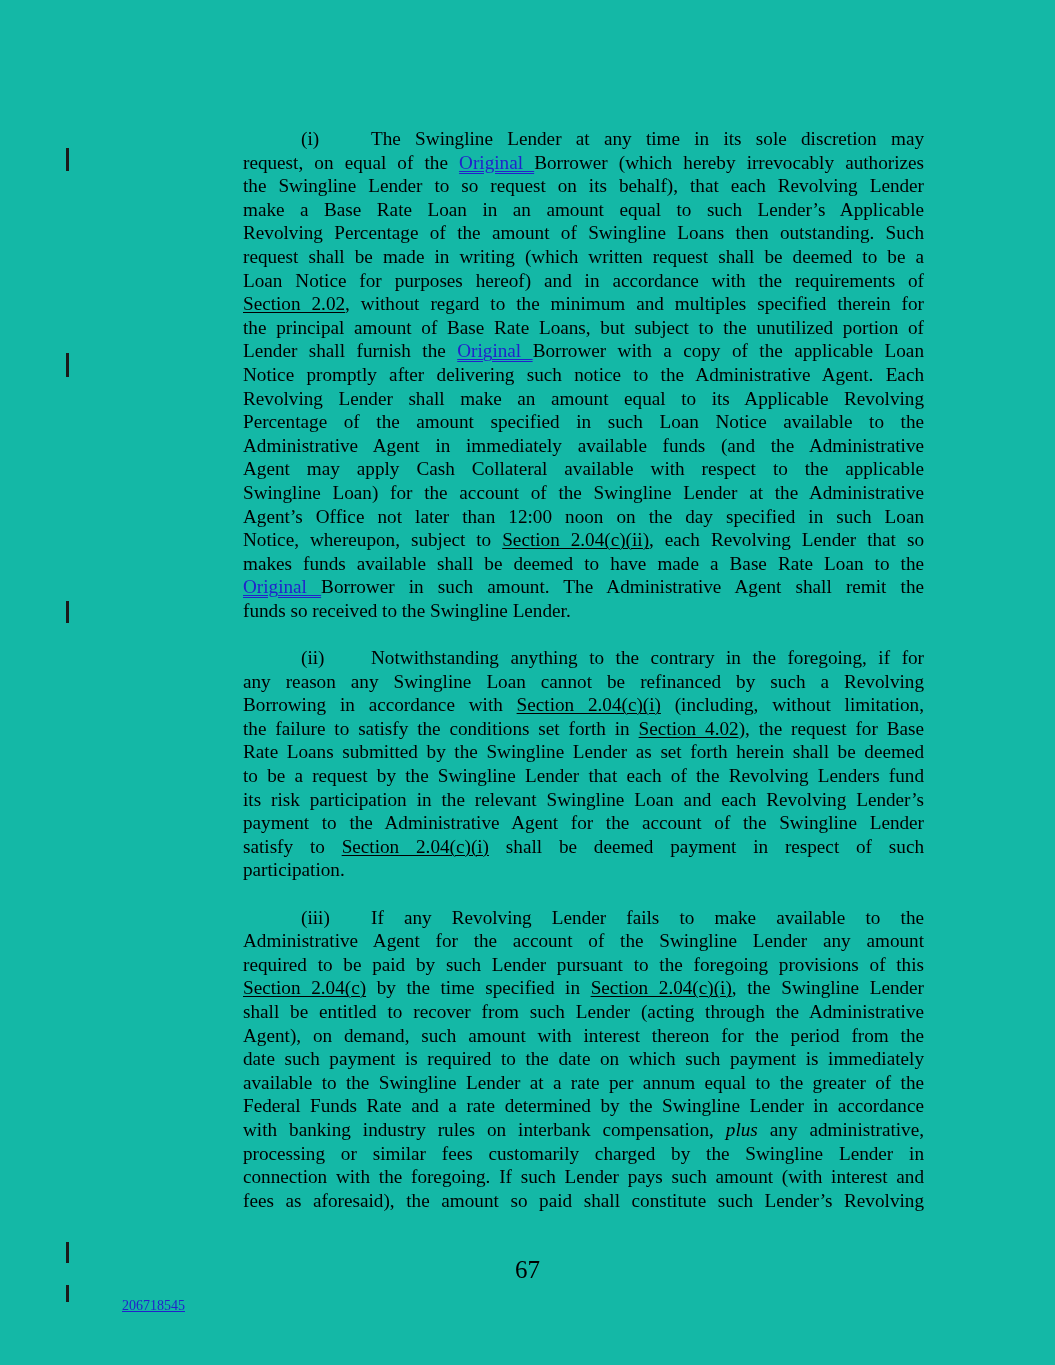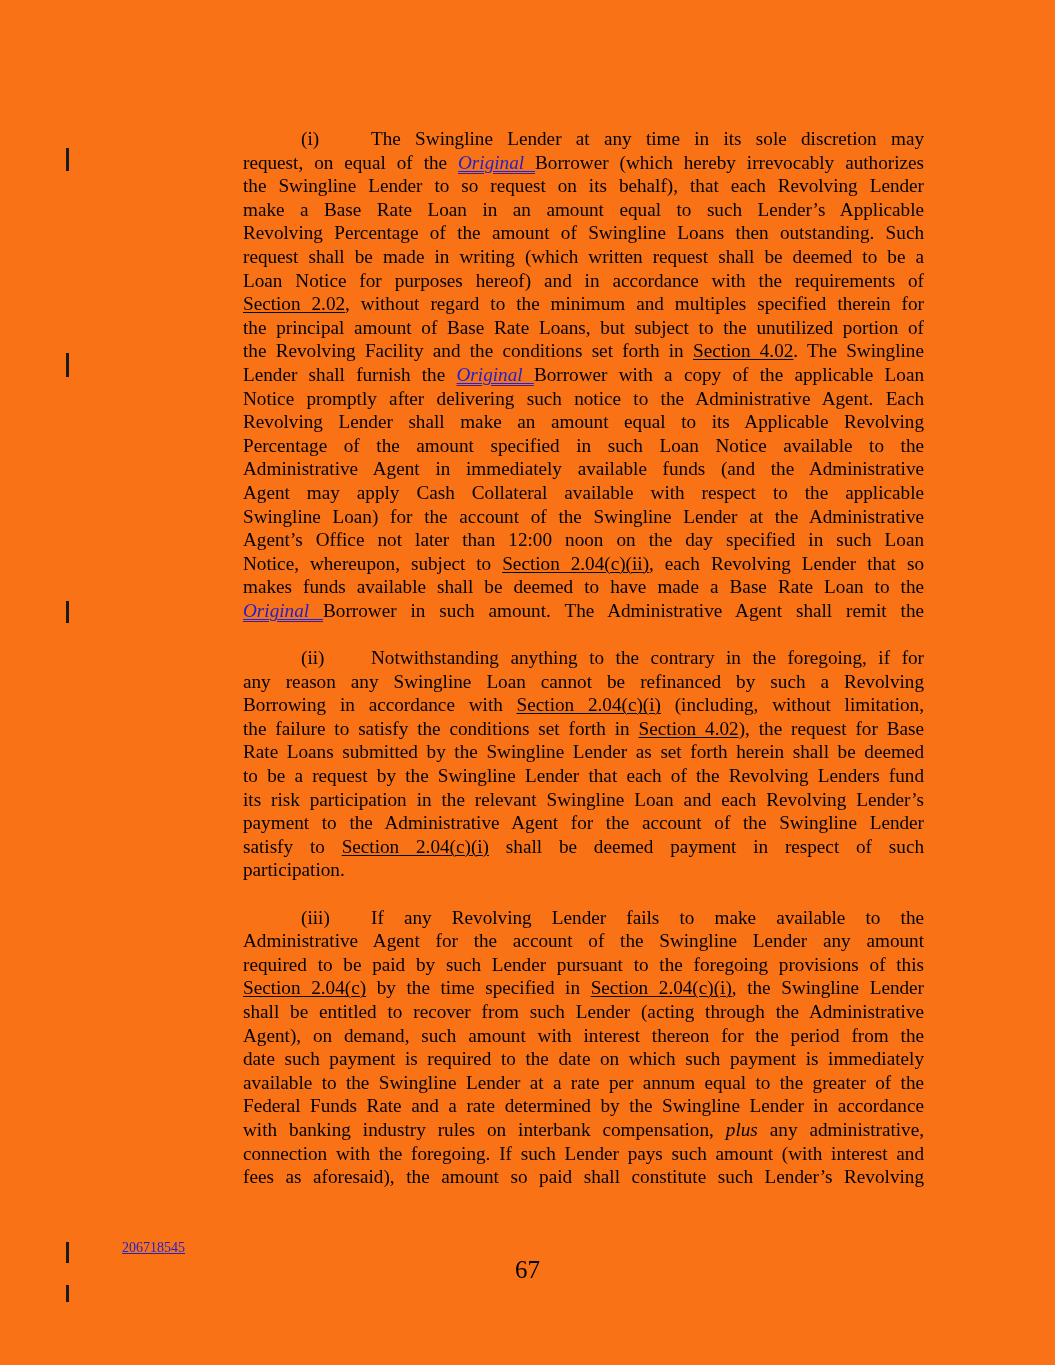--- a/index.html
+++ b/index.html
@@ -7,81 +7,80 @@
     --ins-color:#2222cc;
     --footer-color:#2222cc;
     --bar-color:#1a1a1a;
   }
   html,body{margin:0;padding:0;}
   body{
     width:1055px;height:1365px;background:#ffffff;position:relative;
     font-family:"Liberation Serif","DejaVu Serif",serif;
     color:var(--text-color);overflow:hidden;
   }
-  #page{position:absolute;inset:0;background:#f97316;}
+  #page{position:absolute;inset:0;background:#14b8a6;}
   #textblock{
     position:absolute;left:243px;top:127px;width:681px;
     font-size:19.2px;color:var(--text-color);
   }
   .para{margin:0 0 23.6px 0;}
   .line{
     line-height:23.6px;height:23.6px;
     text-align:justify;text-align-last:justify;text-justify:inter-word;
     white-space:nowrap;
   }
   .line.flush{text-align-last:left;}
   .r-sp{display:inline-block;height:1px;}
   .r-num{display:inline-block;width:70px;}
   .r-ins{
     color:var(--ins-color);
     text-decoration:underline double;
     text-decoration-thickness:1px;
     text-underline-offset:2px;
-    font-style:italic;
   }
   .r-ref{text-decoration:underline;text-decoration-thickness:1px;text-underline-offset:2px;}
   .r-it{font-style:italic;}
   .change-bar{position:absolute;left:66px;width:3px;background:var(--bar-color);}
   #pagenum{
     position:absolute;top:1258px;left:0;width:1055px;text-align:center;
     font-size:25px;line-height:23.6px;color:var(--text-color);
   }
   #footer-id{
-    position:absolute;top:1239px;left:122px;
+    position:absolute;top:1297px;left:122px;
     font-size:14px;line-height:17px;color:var(--footer-color);
     text-decoration:underline;text-decoration-thickness:1px;
   }
 </style>
 </head>
 <body>
 
 <div id="page">
   <div id="textblock">
       <div class="para">
         <div class="line"><span class="r-sp" style="width: 58px;"></span><span class="r-num">(i)</span><span class="r-t">The Swingline Lender at any time in its sole discretion may</span></div>
         <div class="line"><span class="r-t">request, on equal of the </span><span class="r-ins">Original </span><span class="r-t">Borrower (which hereby irrevocably authorizes</span></div>
         <div class="line"><span class="r-t">the Swingline Lender to so request on its behalf), that each Revolving Lender</span></div>
         <div class="line"><span class="r-t">make a Base Rate Loan in an amount equal to such Lender’s Applicable</span></div>
         <div class="line"><span class="r-t">Revolving Percentage of the amount of Swingline Loans then outstanding. Such</span></div>
         <div class="line"><span class="r-t">request shall be made in writing (which written request shall be deemed to be a</span></div>
         <div class="line"><span class="r-t">Loan Notice for purposes hereof) and in accordance with the requirements of</span></div>
         <div class="line"><span class="r-ref">Section 2.02</span><span class="r-t">, without regard to the minimum and multiples specified therein for</span></div>
         <div class="line"><span class="r-t">the principal amount of Base Rate Loans, but subject to the unutilized portion of</span></div>
-        <div class="line"><span class="r-t">the Revolving Facility and the conditions set forth in </span><span class="r-ref">Section 4.02</span><span class="r-t">. The Swingline</span></div>
         <div class="line"><span class="r-t">Lender shall furnish the </span><span class="r-ins">Original </span><span class="r-t">Borrower with a copy of the applicable Loan</span></div>
         <div class="line"><span class="r-t">Notice promptly after delivering such notice to the Administrative Agent. Each</span></div>
         <div class="line"><span class="r-t">Revolving Lender shall make an amount equal to its Applicable Revolving</span></div>
         <div class="line"><span class="r-t">Percentage of the amount specified in such Loan Notice available to the</span></div>
         <div class="line"><span class="r-t">Administrative Agent in immediately available funds (and the Administrative</span></div>
         <div class="line"><span class="r-t">Agent may apply Cash Collateral available with respect to the applicable</span></div>
         <div class="line"><span class="r-t">Swingline Loan) for the account of the Swingline Lender at the Administrative</span></div>
         <div class="line"><span class="r-t">Agent’s Office not later than 12:00 noon on the day specified in such Loan</span></div>
         <div class="line"><span class="r-t">Notice, whereupon, subject to </span><span class="r-ref">Section 2.04(c)(ii)</span><span class="r-t">, each Revolving Lender that so</span></div>
         <div class="line"><span class="r-t">makes funds available shall be deemed to have made a Base Rate Loan to the</span></div>
         <div class="line"><span class="r-ins">Original </span><span class="r-t">Borrower in such amount. The Administrative Agent shall remit the</span></div>
+        <div class="line flush"><span class="r-t">funds so received to the Swingline Lender.</span></div>
       </div>
       <div class="para">
         <div class="line"><span class="r-sp" style="width: 58px;"></span><span class="r-num">(ii)</span><span class="r-t">Notwithstanding anything to the contrary in the foregoing, if for</span></div>
         <div class="line"><span class="r-t">any reason any Swingline Loan cannot be refinanced by such a Revolving</span></div>
         <div class="line"><span class="r-t">Borrowing in accordance with </span><span class="r-ref">Section 2.04(c)(i)</span><span class="r-t"> (including, without limitation,</span></div>
         <div class="line"><span class="r-t">the failure to satisfy the conditions set forth in </span><span class="r-ref">Section 4.02</span><span class="r-t">), the request for Base</span></div>
         <div class="line"><span class="r-t">Rate Loans submitted by the Swingline Lender as set forth herein shall be deemed</span></div>
         <div class="line"><span class="r-t">to be a request by the Swingline Lender that each of the Revolving Lenders fund</span></div>
         <div class="line"><span class="r-t">its risk participation in the relevant Swingline Loan and each Revolving Lender’s</span></div>
         <div class="line"><span class="r-t">payment to the Administrative Agent for the account of the Swingline Lender</span></div>
@@ -92,20 +91,21 @@
         <div class="line"><span class="r-sp" style="width: 58px;"></span><span class="r-num">(iii)</span><span class="r-t">If any Revolving Lender fails to make available to the</span></div>
         <div class="line"><span class="r-t">Administrative Agent for the account of the Swingline Lender any amount</span></div>
         <div class="line"><span class="r-t">required to be paid by such Lender pursuant to the foregoing provisions of this</span></div>
         <div class="line"><span class="r-ref">Section 2.04(c)</span><span class="r-t"> by the time specified in </span><span class="r-ref">Section 2.04(c)(i)</span><span class="r-t">, the Swingline Lender</span></div>
         <div class="line"><span class="r-t">shall be entitled to recover from such Lender (acting through the Administrative</span></div>
         <div class="line"><span class="r-t">Agent), on demand, such amount with interest thereon for the period from the</span></div>
         <div class="line"><span class="r-t">date such payment is required to the date on which such payment is immediately</span></div>
         <div class="line"><span class="r-t">available to the Swingline Lender at a rate per annum equal to the greater of the</span></div>
         <div class="line"><span class="r-t">Federal Funds Rate and a rate determined by the Swingline Lender in accordance</span></div>
         <div class="line"><span class="r-t">with banking industry rules on interbank compensation, </span><span class="r-it">plus</span><span class="r-t"> any administrative,</span></div>
+        <div class="line"><span class="r-t">processing or similar fees customarily charged by the Swingline Lender in</span></div>
         <div class="line"><span class="r-t">connection with the foregoing. If such Lender pays such amount (with interest and</span></div>
         <div class="line"><span class="r-t">fees as aforesaid), the amount so paid shall constitute such Lender’s Revolving</span></div>
       </div>
     </div>
   <div id="pagenum">67</div>
   <span id="footer-id">206718545</span>
 <div class="change-bar" style="top: 148px; height: 23px;"></div>
     <div class="change-bar" style="top: 353px; height: 24px;"></div>
     <div class="change-bar" style="top: 601px; height: 22px;"></div>
     <div class="change-bar" style="top: 1242px; height: 21px;"></div>

